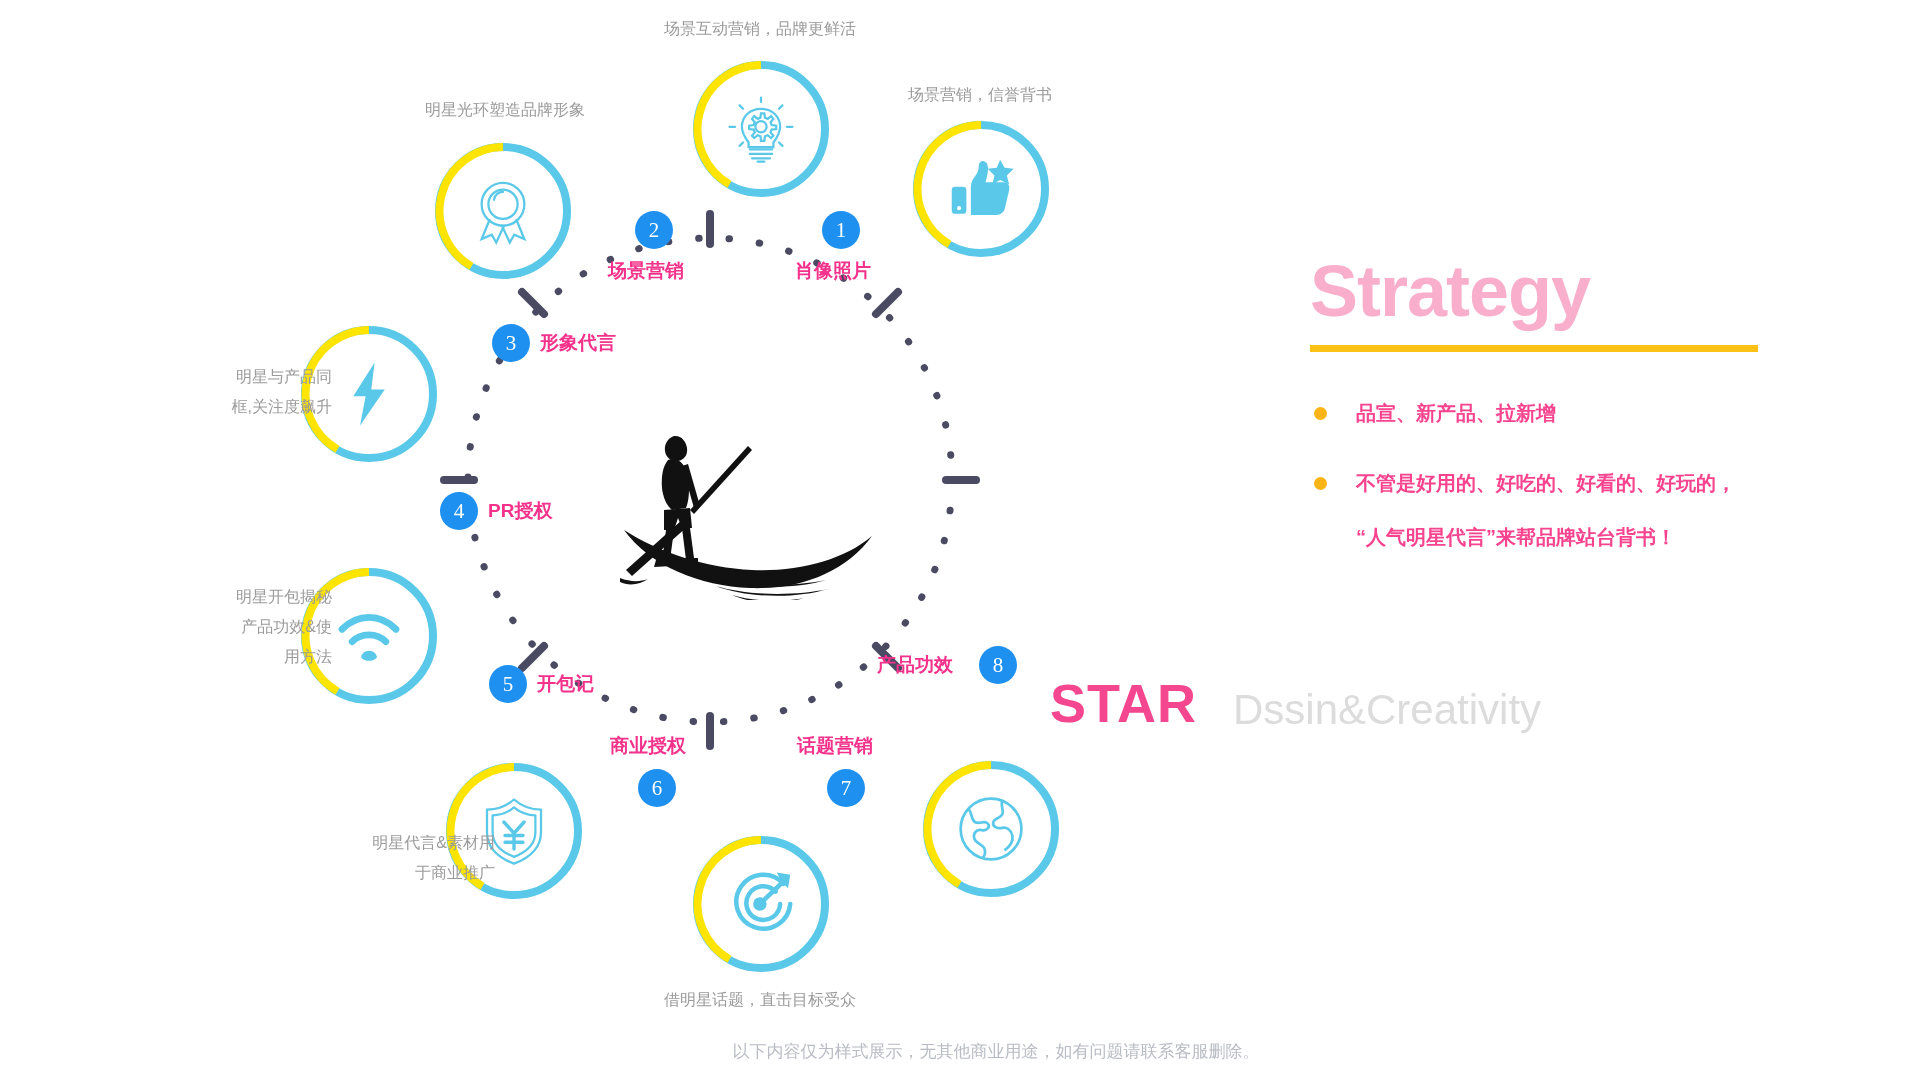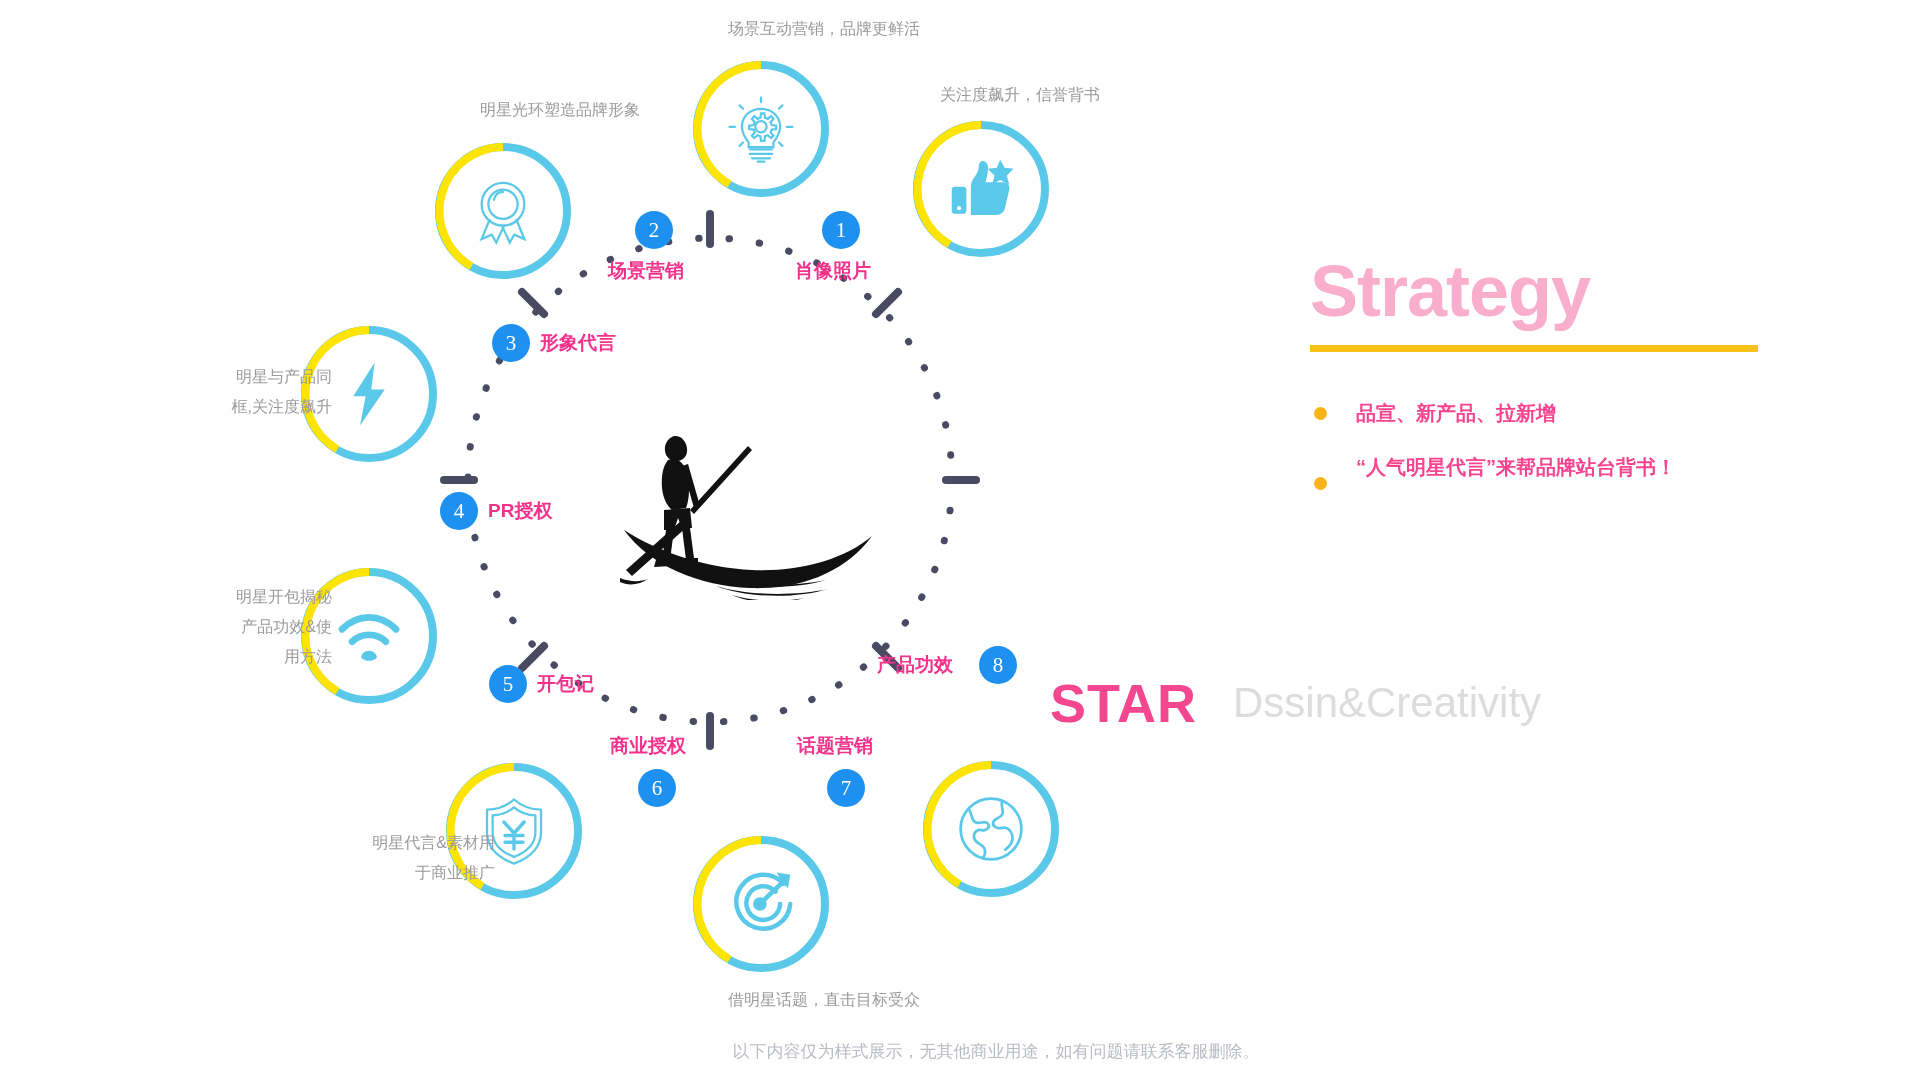--- a/index.html
+++ b/index.html
@@ -40,21 +40,21 @@
     font-family:"Liberation Sans","DejaVu Sans",sans-serif;
   }
 
   
   .caption{
     position:absolute;color:#9b9b9b;font-size:16px;line-height:30px;
     white-space:pre-line;
     font-family:"Liberation Sans","DejaVu Sans",sans-serif;
     text-align:right;
   }
-  .caption.ctr{white-space:nowrap;font-family:Liberation Serif, serif;}
+  .caption.ctr{text-align:center;white-space:nowrap;font-family:Liberation Serif, serif;}
 
   
   .boat{position:absolute;left:620px;top:410px;width:260px;height:190px;}
   .boat svg{display:block;width:260px;height:190px;}
 
   
   .orbit{position:absolute;left:420px;top:190px;width:580px;height:580px;}
   .orbit svg{display:block;width:580px;height:580px;}
 
   
@@ -78,21 +78,21 @@
     position:absolute;left:4px;top:9px;width:13px;height:13px;
     border-radius:50%;background:#fbb417;
   }
   .panel .tagline{
     margin-top:-14px;padding-left:46px;
     color:#f8438f;font-size:20px;font-weight:bold;
     font-family:"Liberation Sans","DejaVu Sans",sans-serif;
   }
 
   
-  .logo{position:absolute;left:1050px;top:672px;display:flex;align-items:center;}
+  .logo{position:absolute;left:1050px;top:672px;display:flex;align-items:flex-end;}
   .logo .star{
     font-size:54px;font-weight:bold;color:#f4478f;letter-spacing:1px;
     font-family:"Liberation Sans","DejaVu Sans",sans-serif;
   }
   .logo .sub{
     margin-left:36px;font-size:42px;color:#dcdcdc;
     font-family:"Liberation Sans","DejaVu Sans",sans-serif;
   }
 
   
@@ -169,21 +169,21 @@
     <span class="glyph">
       <svg viewBox="0 0 64 64" xmlns="http://www.w3.org/2000/svg">
         <rect x="6" y="30" width="13" height="24" rx="3" fill="#5ac8e8"></rect>
         <circle cx="12.5" cy="49" r="1.8" fill="#ffffff"></circle>
         <path d="M23 30 C23 22 30 20 30 12 C30 8 33 6 36 8 C39 10 39 16 36 26
                  L52 26 C56 26 58 29 57 33 L53 50 C52 53 49 55 46 55 L23 55 Z" fill="#5ac8e8"></path>
         <path d="M49 6 L53 13 L61 14 L55 20 L57 28 L49 24 L42 28 L44 20 L38 14 L46 13 Z" fill="#5ac8e8"></path>
       </svg>
     </span>
   </div>
-  <div class="caption ctr" style="left:860px;top:80px;width:240px;">关注度飙升，信誉背书</div>
+  <div class="caption ctr" style="left:860px;top:80px;width:240px;">场景营销，信誉背书</div>
 
   <div class="node" style="left:690px;top:58px;">
     <span class="ring">
       <svg viewBox="0 0 142 142" xmlns="http://www.w3.org/2000/svg">
         <circle cx="71" cy="71" r="64" fill="none" stroke="#5ac8e8" stroke-width="8"></circle>
         <path d="M 71 7 A 64 64 0 0 0 39.5 126.4" fill="none" stroke="#ffe400" stroke-width="8"></path>
       </svg>
     </span>
     <span class="glyph">
       <svg viewBox="0 0 64 64" xmlns="http://www.w3.org/2000/svg">
@@ -357,20 +357,21 @@
   <div class="panel">
     <div class="title">Strategy</div>
     <div class="rule"></div>
     <ul>
       <li>
         <span class="dot"></span>
         <span>品宣、新产品、拉新增</span>
       </li>
       <li>
         <span class="dot"></span>
+        <span>不管是好用的、好吃的、好看的、好玩的，</span>
       </li>
     </ul>
     <div class="tagline">“人气明星代言”来帮品牌站台背书！</div>
   </div>
 
   <div class="logo">
     <span class="star">STAR</span>
     <span class="sub">Dssin&amp;Creativity</span>
   </div>
 

